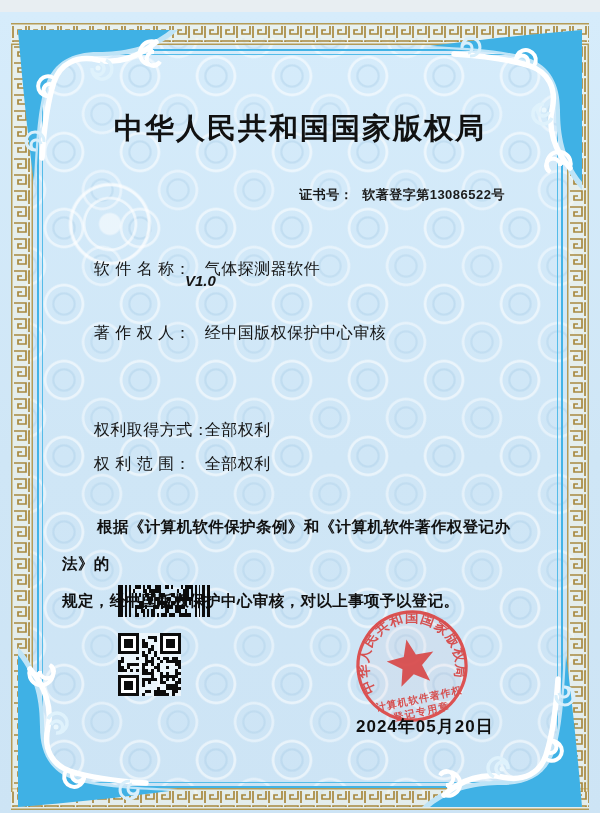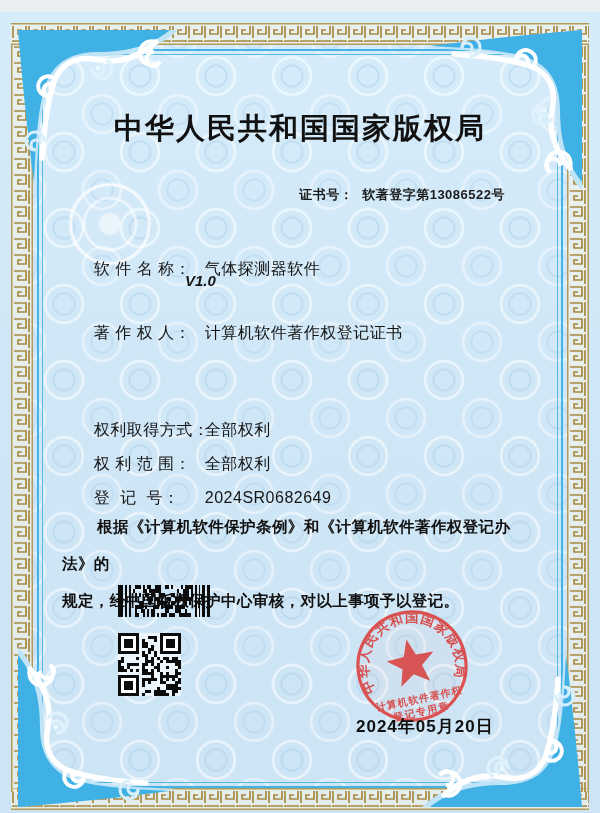--- a/index.html
+++ b/index.html
@@ -173,30 +173,27 @@
   <div class="certno">
     <span class="lbl">证书号：</span><span>软著登字第13086522号</span>
   </div>
 
   <div class="frow r1">
     <span class="flabel">软 件 名 称：</span><span>气体探测器软件</span>
   </div>
   <div class="fval2 rv2">V1.0</div>
 
   <div class="frow r2">
-    <span class="flabel">著 作 权 人：</span><span>计算机软件著作权登记证书</span>
+    <span class="flabel">著 作 权 人：</span><span>经中国版权保护中心审核</span>
   </div>
   <div class="frow r3">
     <span class="flabel">权利取得方式：</span><span>全部权利</span>
   </div>
   <div class="frow r4">
     <span class="flabel">权 利 范 围：</span><span>全部权利</span>
-  </div>
-  <div class="frow r5">
-    <span class="flabel">登  记  号：</span><span>2024SR0682649</span>
   </div>
 
   <div class="statement">
     <span>根据《计算机软件保护条例》和《计算机软件著作权登记办法》的</span><br>
     <span>规定，经中国版权保护中心审核，对以上事项予以登记。</span>
   </div>
 
   <div class="barcode" id="barcode"><svg viewBox="0 0 92 32" width="92" height="32" xmlns="http://www.w3.org/2000/svg">
         <rect x="0" y="0" width="5" height="32" fill="#0c0c0c"></rect>
         <rect x="7" y="0" width="2" height="32" fill="#0c0c0c"></rect>

